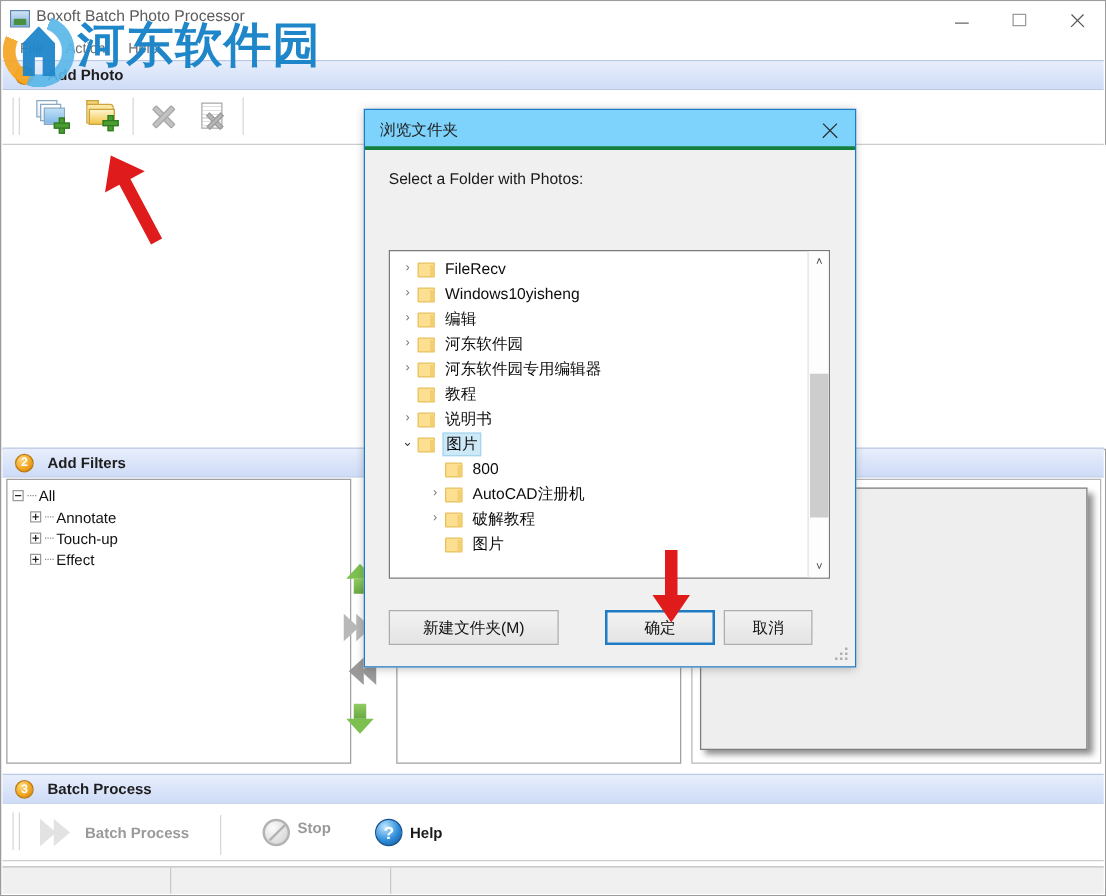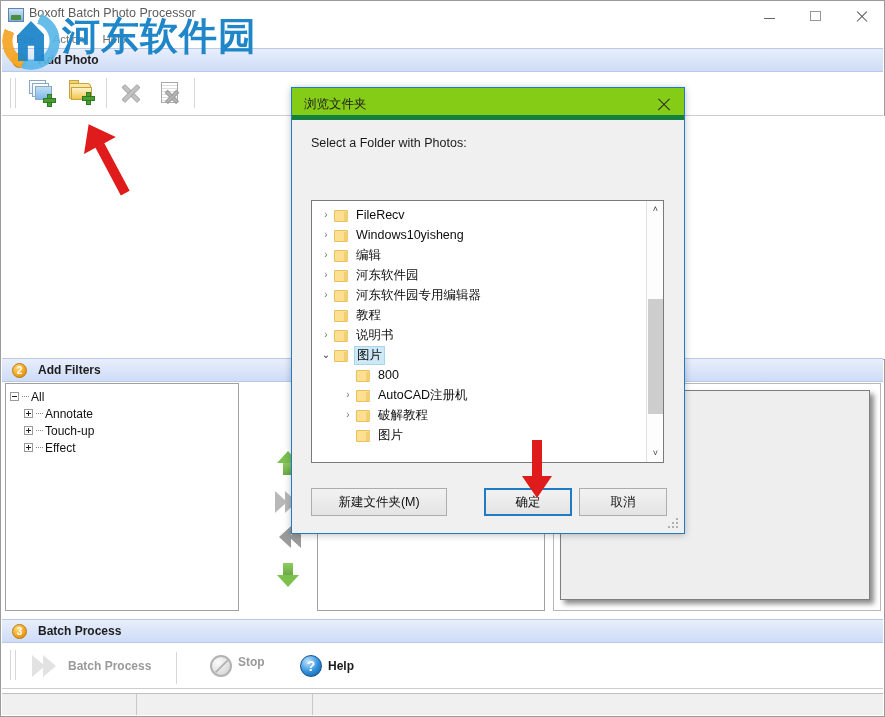--- a/index.html
+++ b/index.html
@@ -318,22 +318,22 @@
   
   .dialog {
     position: absolute;
     background: #f0f0f0;
     border: 1px solid #1f7bc4;
     box-sizing: border-box;
     box-shadow: 0 1px 7px rgba(0,0,0,0.25);
   }
   .dlg-title {
     position: absolute; left: 0; top: 0; right: 0; height: 32px;
-    background: #84cc16;
-    border-bottom: 5px solid #15803d;
+    background: #7dd3fc;
+    border-bottom: 3px solid #15803d;
     box-sizing: border-box;
     text-align: center;
   }
   .dlg-title-text {
     position: absolute; left: 12px; top: 8px;
     font-size: 12.5px; color: #202020;
   }
   .dlg-close {
     position: absolute; right: 0; top: 0; width: 40px; height: 31px;
     display: flex; align-items: center; justify-content: center;
@@ -532,21 +532,21 @@
       <div class="tb-sep" style="left:192px;"></div>
     </div>
 
     <div class="listbox" style="left:1px; top:115px; width:883px; height:244px; border-left:none; border-right:none; border-top:none;"></div>
 
     <div class="section-head" style="top:357px;">
       <div class="section-badge">2</div>
       <div class="section-title">Add Filters</div>
     </div>
 
-    <div class="listbox" style="left:4px; top:382px; width:234px; height:228px;">
+    <div class="listbox" style="left:4px; top:382px; width:276px; height:228px;">
       <div class="tree">
         <div class="tnode">
           <span class="tbox"></span>
           <span class="tdots"></span>
           <span>All</span>
         </div>
         <div class="tchild">
           <div class="tnode">
             <span class="tbox plus"></span>
             <span class="tdots"></span>
@@ -698,21 +698,21 @@
         </div>
       <div class="fscroll">
         <div class="arw top">˄</div>
         <div class="thumb" style="top:98px; height:115px;"></div>
         <div class="arw bot">˅</div>
       </div>
     </div>
 
     <div class="dlg-btn" style="left:19px; top:400px; width:136px;">新建文件夹(M)</div>
     <div class="dlg-btn default" style="left:192px; top:400px; width:88px;">确定</div>
-    <div class="dlg-btn" style="left:287px; top:400px; width:88px;">取消</div>
+    <div class="dlg-btn" style="left:287px; top:400px; width:71px;">取消</div>
 
     <div class="dlg-grip">
       <i style="left:8px; top:0;"></i>
         <i style="left:4px; top:4px;"></i>
         <i style="left:8px; top:4px;"></i>
       <i style="left:0; top:8px;"></i>
         <i style="left:4px; top:8px;"></i>
         <i style="left:8px; top:8px;"></i>
     </div>
   </div>

